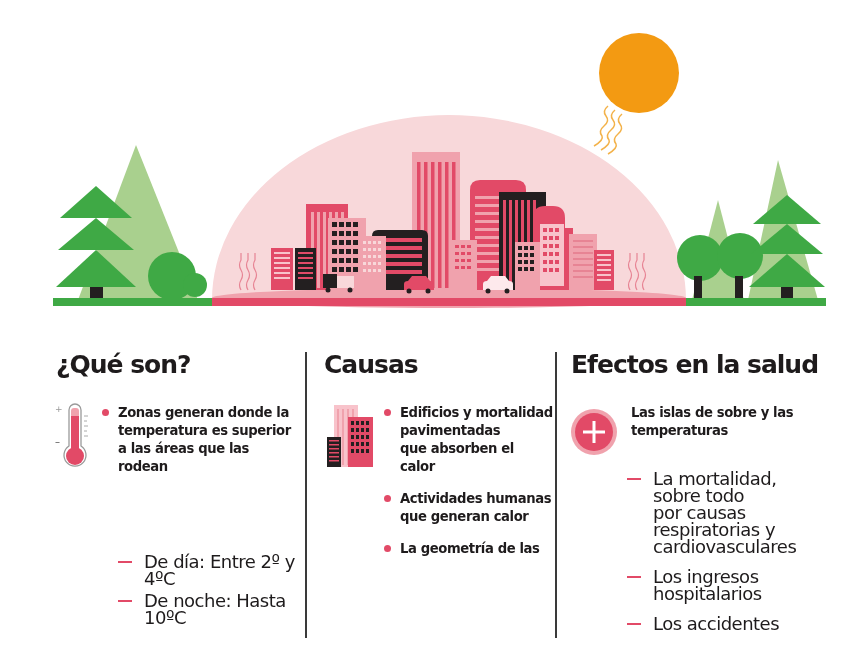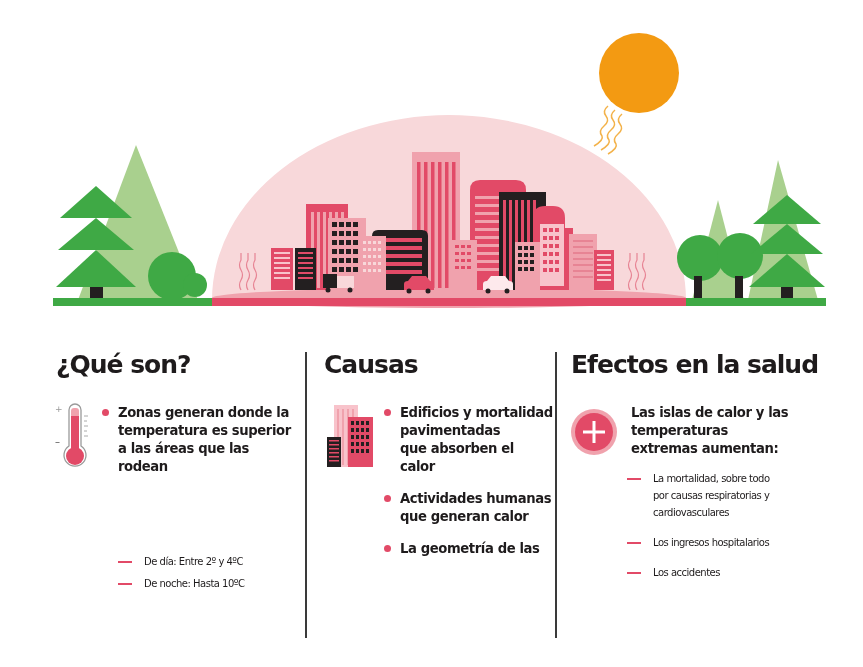--- a/index.html
+++ b/index.html
@@ -5,21 +5,21 @@
   * { box-sizing: border-box; margin: 0; padding: 0; }
   html, body { width: 863px; height: 667px; background: #ffffff; overflow: hidden; }
   body { position: relative; font-family: "Liberation Sans", "DejaVu Sans", sans-serif; color: #1e1b1c; }
   .illustration { position: absolute; left: 0; top: 0; width: 863px; height: 320px; }
   .col { position: absolute; top: 350px; }
   .col-title { font-family: "DejaVu Sans", sans-serif; font-weight: bold; font-size: 25px; letter-spacing: -1px; color: #1e1b1c; white-space: nowrap; }
   .divider { position: absolute; top: 352px; width: 2px; height: 286px; background: #3a3a3a; }
   .bullet-list { list-style: none; position: absolute; }
   .bullet-item { position: relative; padding-left: 16px; font-family: "DejaVu Sans", sans-serif; font-weight: bold; font-size: 13.2px; line-height: 18px; letter-spacing: -0.4px; color: #1e1b1c; }
   .bullet-dot { position: absolute; left: 0; top: 5px; width: 7px; height: 7px; border-radius: 50%; background: #e24a67; }
-  .dash-item { position: relative; padding-left: 26px; font-family: "DejaVu Sans", sans-serif; font-size: 10px; line-height: 17px; letter-spacing: -0.5px; color: #1e1b1c; }
+  .dash-item { position: relative; padding-left: 26px; font-family: "DejaVu Sans", sans-serif; font-size: 18px; line-height: 17px; letter-spacing: -0.5px; color: #1e1b1c; }
   .dash { position: absolute; left: 0; top: 8px; width: 14px; height: 1.5px; background: #e24a67; }
   .icon { position: absolute; }
   .effects-intro { position: absolute; font-family: "DejaVu Sans", sans-serif; font-weight: bold; font-size: 13.2px; line-height: 18px; letter-spacing: -0.4px; color: #1e1b1c; }
 </style>
 </head>
 <body>
 
 <svg class="illustration" viewBox="0 0 863 320" width="863" height="320">
 
   <path d="M212 300 A 237 185 0 0 1 686 300 Z" fill="#f8d8da"></path>
@@ -404,23 +404,22 @@
 </div>
 
 <svg class="icon" style="left:570px; top:408px;" width="48" height="48" viewBox="0 0 48 48">
   <circle cx="24" cy="24" r="23" fill="#f0a2ad"></circle>
   <circle cx="24" cy="24" r="19" fill="#e24a67"></circle>
   <rect x="22.5" y="13" width="3" height="22" fill="#ffffff"></rect>
   <rect x="13" y="22.5" width="22" height="3" fill="#ffffff"></rect>
 </svg>
 
 <div class="effects-intro" style="left:631px; top:404px; width:190px;">
-  <div>Las islas de calor y las</div>
+  <div>Las islas de sobre y las</div>
   <div>temperaturas</div>
-  <div>extremas aumentan:</div>
 </div>
 
 <ul class="bullet-list" style="left:627px; top:470px; width:200px;">
   <li class="dash-item" style="margin-bottom:13px;">
     <span class="dash"></span>
     <div>La mortalidad, sobre todo</div>
     <div>por causas respiratorias y</div>
     <div>cardiovasculares</div>
   </li>
   <li class="dash-item" style="margin-bottom:13px;">

